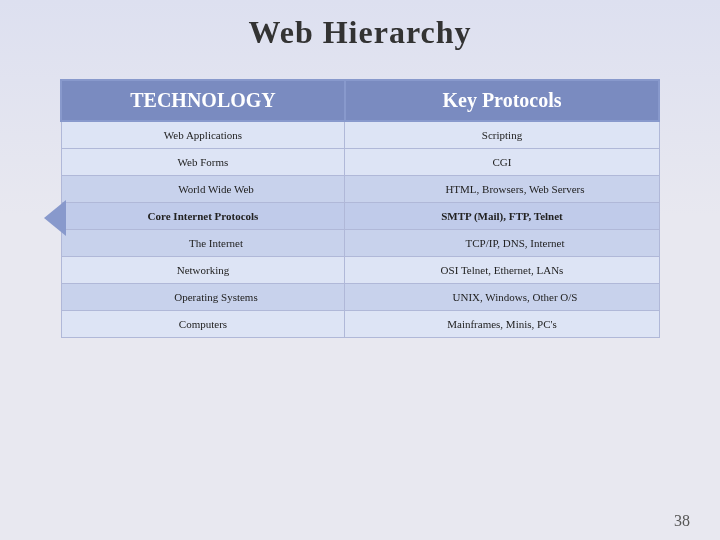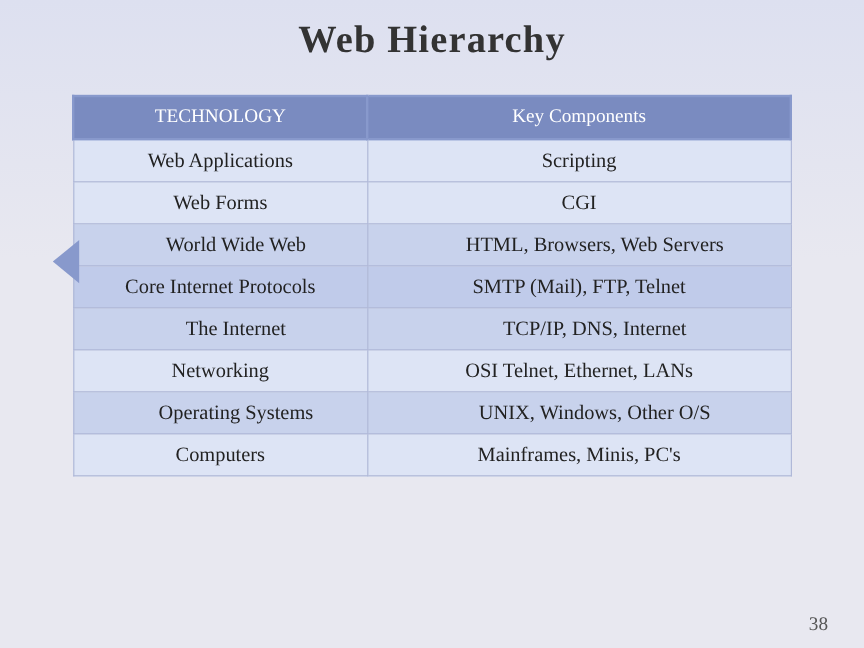--- a/index.html
+++ b/index.html
@@ -38,48 +38,48 @@
     }
 
     table {
       width: 100%;
       border-collapse: collapse;
     }
 
     th {
       background: #7a8bc0;
       color: white;
-      font-size: 16px;
-      font-weight: normal;
+      font-size: 20px;
+      font-weight: bold;
       padding: 8px 14px;
       text-align: center;
       border: 2px solid #8899cc;
     }
 
     td {
       border: 1px solid #b0b8d8;
       padding: 7px 14px;
       text-align: center;
-      font-size: 17px;
+      font-size: 11px;
       color: #222;
     }
 
     
     .row-light td {
       background: #dde4f5;
     }
 
     .row-medium td {
       background: #c8d2ec;
       padding-left: 40px;
     }
 
     .row-bold td {
       background: #c0cbea;
-      font-weight: normal;
+      font-weight: bold;
     }
 
     .slide-number {
       position: absolute;
       bottom: 10px;
       right: 30px;
       font-size: 16px;
       color: #555;
     }
 
@@ -101,21 +101,21 @@
 <div class="slide">
   <h1 class="slide-title">Web Hierarchy</h1>
 
   <div class="left-arrow"></div>
 
   <div class="table-wrapper">
     <table>
       <thead>
         <tr>
           <th>TECHNOLOGY</th>
-          <th>Key Components</th>
+          <th>Key Protocols</th>
         </tr>
       </thead>
       <tbody id="table-body">
       <tr class="row-light">
             <td>Web Applications</td>
             <td>Scripting</td>
           </tr>
           <tr class="row-light">
             <td>Web Forms</td>
             <td>CGI</td>

